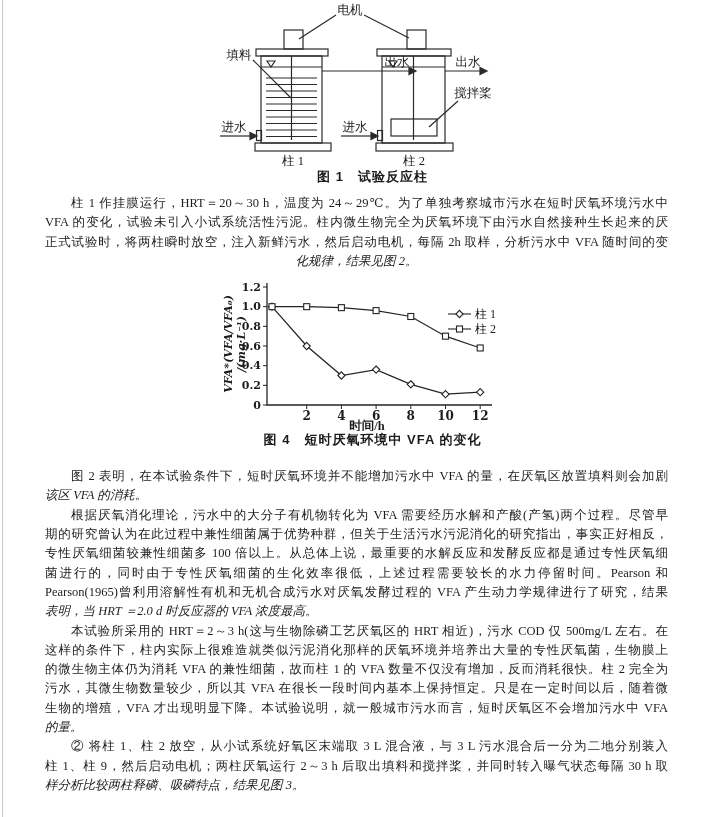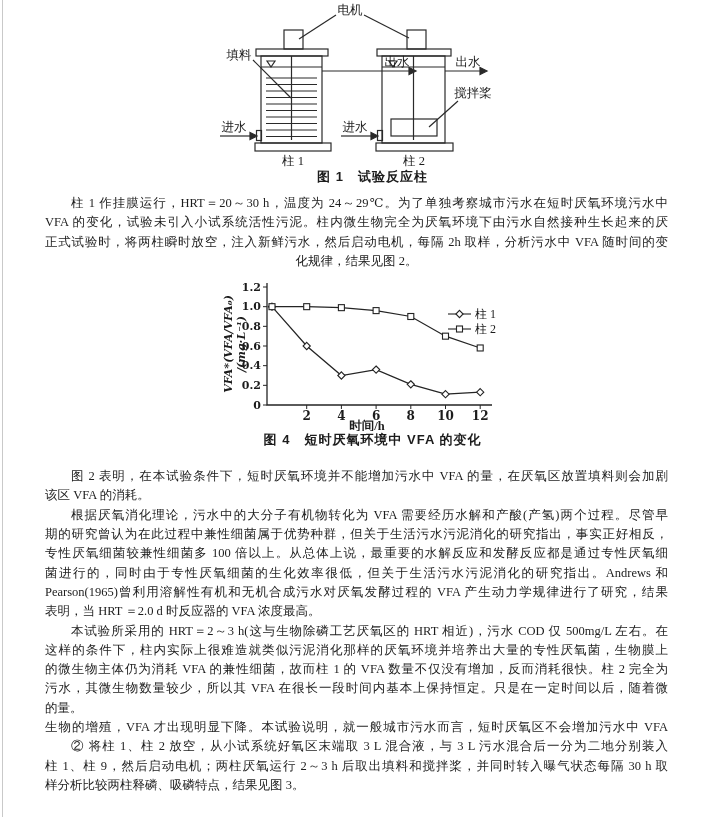--- a/index.html
+++ b/index.html
@@ -11,21 +11,21 @@
   .fig-caption{
     text-align:center;font-weight:bold;font-size:13px;height:18px;line-height:18px;
     font-family:"Liberation Sans","DejaVu Sans",sans-serif;letter-spacing:1px;padding-left:32px;
   }
   #figure1-svg{display:block;}
   #figure2-chart{display:block;margin-top:8px;}
   .text-block{margin:0 45px;font-size:12.5px;line-height:19.3px;}
   #para-block-1{margin-top:8px;}
   #para-block-2{margin-top:18px;}
   .tline{text-align:justify;text-align-last:justify;}
-  .tline.last{text-align-last:left;}
+  .tline.last{text-align-last:left;font-style:italic;}
   .para.center-last .tline.last{text-align-last:center;}
   .tline.first{text-indent:26px;}
   
   .dlab{font-size:12.5px;font-family:"Liberation Serif","DejaVu Serif",serif;fill:#1c1c1c;}
   .tick{font-size:11px;font-weight:bold;font-family:"DejaVu Serif",serif;fill:#1c1c1c;}
   .xtick{font-size:12px;}
   .ylab{font-style:italic;font-size:11px;font-weight:bold;font-family:"DejaVu Serif",serif;fill:#1c1c1c;}
   .xlabel{font-size:12.5px;font-weight:bold;fill:#1c1c1c;font-family:"Liberation Serif","DejaVu Serif",serif;}
   .legend-text{font-size:12px;font-family:"Liberation Serif","DejaVu Serif",serif;fill:#1c1c1c;}
 </style>
@@ -169,30 +169,30 @@
 
 <div class="text-block" id="para-block-2">
     <div class="para">
       <div class="tline first">图 2 表明，在本试验条件下，短时厌氧环境并不能增加污水中 VFA 的量，在厌氧区放置填料则会加剧</div>
       <div class="tline last">该区 VFA 的消耗。</div>
     </div>
     <div class="para">
       <div class="tline first">根据厌氧消化理论，污水中的大分子有机物转化为 VFA 需要经历水解和产酸(产氢)两个过程。尽管早</div>
       <div class="tline">期的研究曾认为在此过程中兼性细菌属于优势种群，但关于生活污水污泥消化的研究指出，事实正好相反，</div>
       <div class="tline">专性厌氧细菌较兼性细菌多 100 倍以上。从总体上说，最重要的水解反应和发酵反应都是通过专性厌氧细</div>
-      <div class="tline">菌进行的，同时由于专性厌氧细菌的生化效率很低，但关于生活污水污泥消化的研究指出。Andrews 和</div>
+      <div class="tline">菌进行的，同时由于专性厌氧细菌的生化效率很低，上述过程需要较长的水力停留时间。Pearson 和</div>
       <div class="tline">Pearson(1965)曾利用溶解性有机和无机合成污水对厌氧发酵过程的 VFA 产生动力学规律进行了研究，结果</div>
       <div class="tline last">表明，当 HRT ＝2.0 d 时反应器的 VFA 浓度最高。</div>
     </div>
     <div class="para">
       <div class="tline first">本试验所采用的 HRT＝2～3 h(这与生物除磷工艺厌氧区的 HRT 相近)，污水 COD 仅 500mg/L 左右。在</div>
       <div class="tline">这样的条件下，柱内实际上很难造就类似污泥消化那样的厌氧环境并培养出大量的专性厌氧菌，生物膜上</div>
       <div class="tline">的微生物主体仍为消耗 VFA 的兼性细菌，故而柱 1 的 VFA 数量不仅没有增加，反而消耗很快。柱 2 完全为</div>
       <div class="tline">污水，其微生物数量较少，所以其 VFA 在很长一段时间内基本上保持恒定。只是在一定时间以后，随着微</div>
+      <div class="tline">生物的增殖，VFA 才出现明显下降。本试验说明，就一般城市污水而言，短时厌氧区不会增加污水中 VFA</div>
       <div class="tline last">的量。</div>
-      <div class="tline">生物的增殖，VFA 才出现明显下降。本试验说明，就一般城市污水而言，短时厌氧区不会增加污水中 VFA</div>
     </div>
     <div class="para">
       <div class="tline first">② 将柱 1、柱 2 放空，从小试系统好氧区末端取 3 L 混合液，与 3 L 污水混合后一分为二地分别装入</div>
       <div class="tline">柱 1、柱 9，然后启动电机；两柱厌氧运行 2～3 h 后取出填料和搅拌桨，并同时转入曝气状态每隔 30 h 取</div>
       <div class="tline last">样分析比较两柱释磷、吸磷特点，结果见图 3。</div>
     </div>
   </div>
 
 </body></html>

